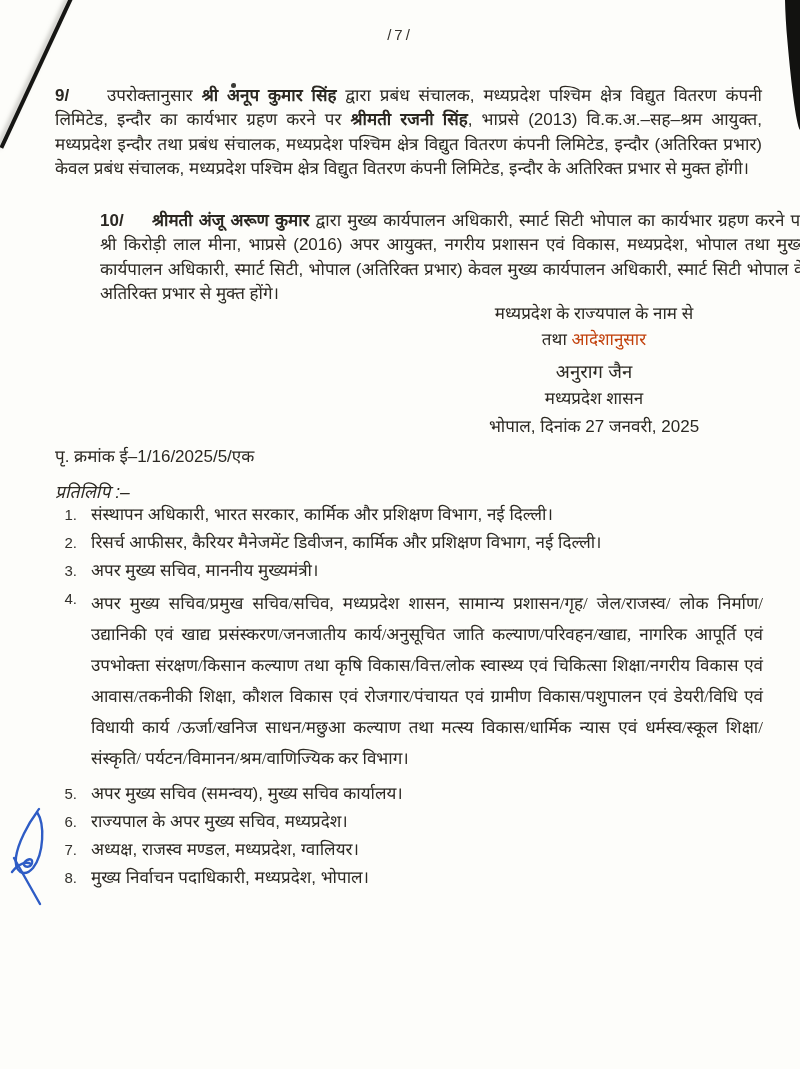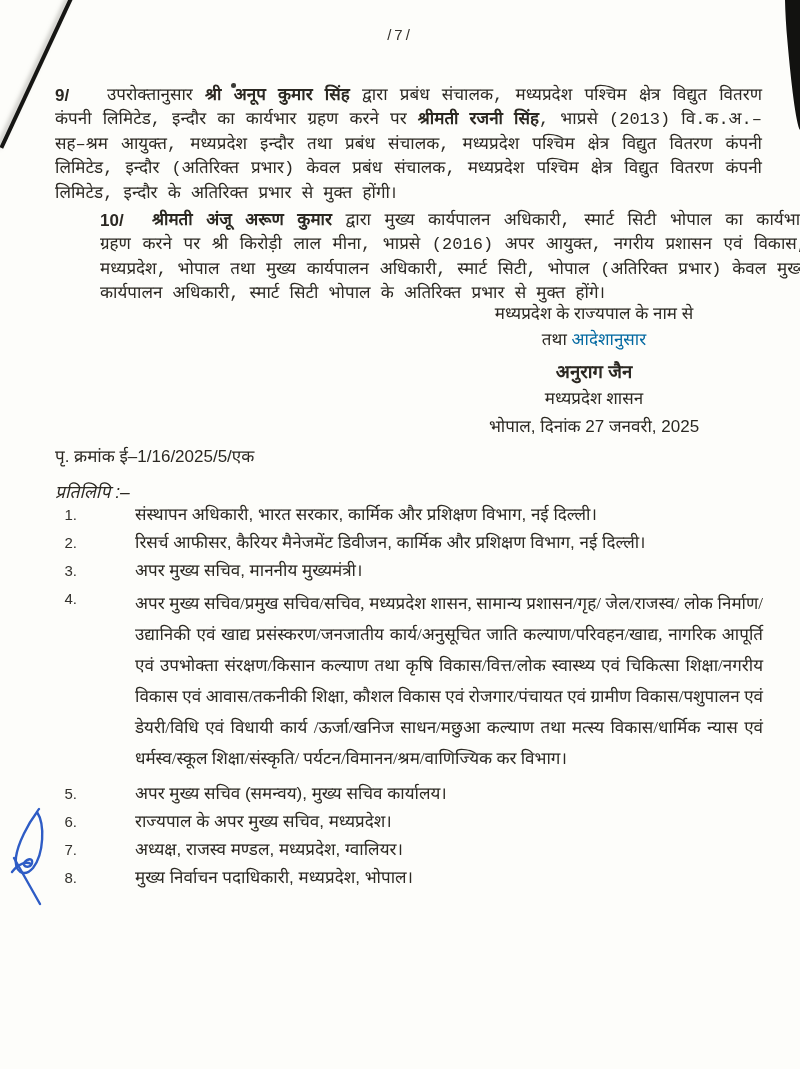--- a/index.html
+++ b/index.html
@@ -29,41 +29,41 @@
   .page-number{
     position:absolute;top:26px;left:0;right:0;
     text-align:center;font-size:15px;letter-spacing:3px;color:#33312c;
   }
   .para{
     position:absolute;left:55px;width:707px;
     font-size:17px;line-height:24.4px;
     text-align:justify;
   }
   .para .pnum{position:absolute;left:0;top:0;font-weight:700;}
-  .para .ptext{display:block;text-indent:52px;font-family:Liberation Mono, monospace;}
+  .para .ptext{display:block;text-indent:52px;}
   .para b{font-weight:700;}
   #para9{top:84px;}
   #para10{top:209px;margin-left:45px;}
   .sig{
     position:absolute;top:301px;right:40px;width:332px;
     text-align:center;font-size:17px;line-height:26px;
   }
   .sig .on-behalf{text-align:center;}
-  .sig .by-order .lighter{color:#0369a1;}
-  .sig .sig-name{font-weight:700;font-size:18.5px;margin-top:5px;line-height:28px;}
+  .sig .by-order .lighter{color:#c2410c;}
+  .sig .sig-name{font-weight:400;font-size:18.5px;margin-top:5px;line-height:28px;}
   .sig .place-date{margin-top:2px;}
   .ref-line{position:absolute;left:55px;top:444px;font-size:17px;}
   .copy-heading{position:absolute;left:55px;top:479px;font-size:17.5px;font-style:italic;}
   .copy-list{position:absolute;left:55px;top:504px;width:708px;}
   .row{display:flex;align-items:flex-start;margin-bottom:6px;}
   .row .li-num{
     flex:0 0 22px;text-align:right;margin-right:14px;
     font-size:15px;padding-top:2px;color:#33312c;
   }
-  .row .li-text{flex:1;font-size:17px;line-height:22px;margin-left:44px;}
+  .row .li-text{flex:1;font-size:17px;line-height:22px;}
   .row.long{margin-top:3px;margin-bottom:9px;}
   .row.long .li-text{text-align:justify;line-height:31px;font-family:Liberation Serif, serif;}
 </style>
 </head>
 <body>
 
 <div class="page">
 
   <div class="edge-line"></div>
   <svg class="edge-strip" viewBox="0 0 16 140" preserveAspectRatio="none">

